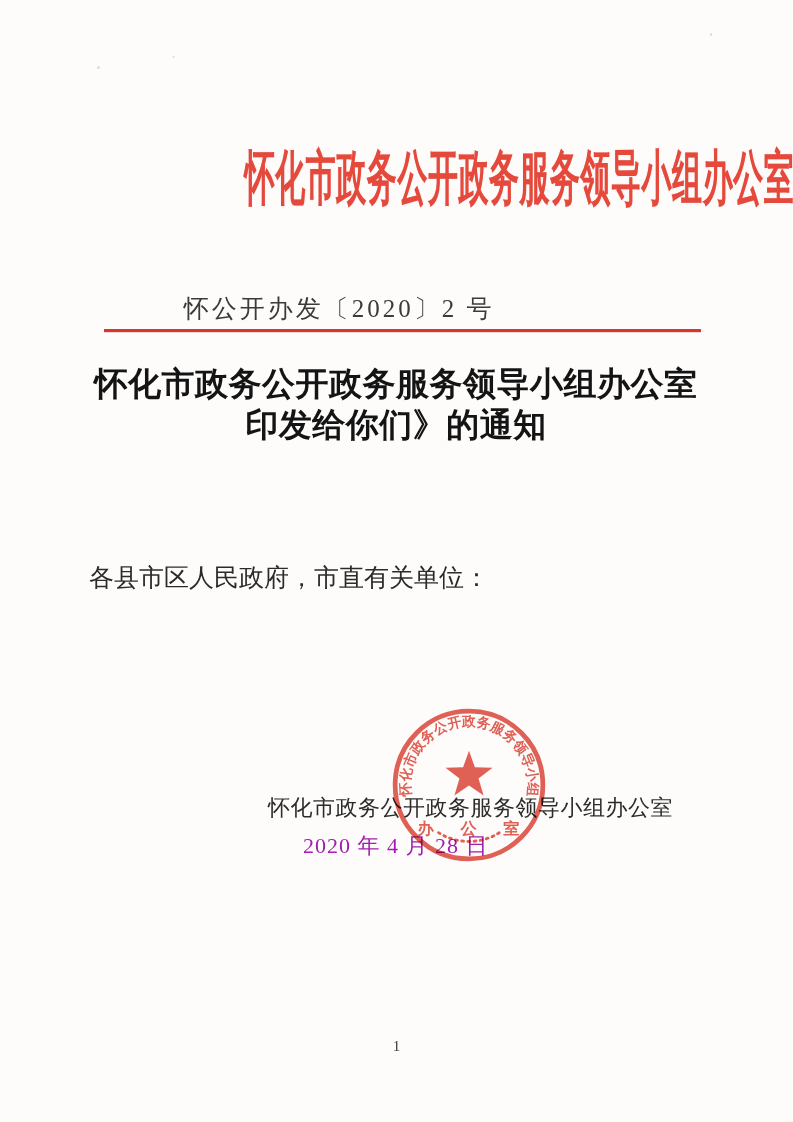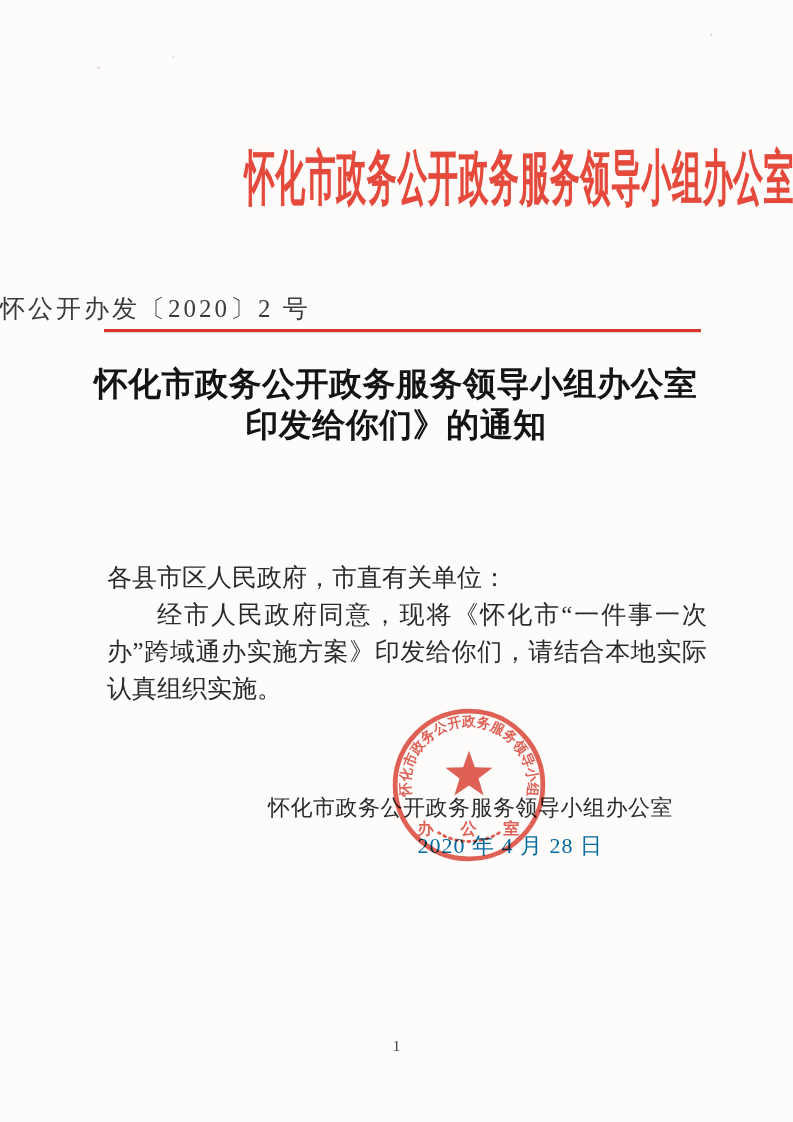--- a/index.html
+++ b/index.html
@@ -24,58 +24,59 @@
     font-size: 54px; font-weight: bold;
     color: #e4493c;
     letter-spacing: 1px;
     transform: scale(0.555, 1.1);
     transform-origin: center center;
     text-shadow: 0 0 1px rgba(233, 96, 84, 0.55);
     white-space: nowrap;
   }
   
   .doc-number {
-    position: absolute; top: 292px; left: 0; width: 646px;
+    position: absolute; top: 292px; left: 16px; width: 646px;
+    text-align: center;
     font-size: 25px; color: #3b3b3b;
     letter-spacing: 3px;
   }
   
   .red-rule {
     position: absolute; top: 329px; left: 104px;
     width: 597px; height: 3px;
     background: #d6372c;
     box-shadow: 0 0.5px 0 rgba(214, 55, 44, 0.4);
   }
   
   .main-title {
     position: absolute; top: 364px; left: 46px; width: 700px;
     text-align: center;
     font-size: 33px; font-weight: bold; color: #141414;
     line-height: 41px;
     letter-spacing: 0.5px;
   }
   
   .body-block {
-    position: absolute; top: 559px; left: 107px; width: 600px;
+    position: absolute; top: 559px; left: 89px; width: 600px;
     font-size: 25px; color: #2b2b2b;
     line-height: 37px;
     text-align: justify;
   }
   .body-block .para { text-indent: 2em; }
   
   .signature {
     position: absolute; top: 793px; left: 268px; width: 390px;
     font-size: 22px; color: #2b2b2b;
     text-align: center; white-space: nowrap;
     letter-spacing: 0.5px;
   }
   .doc-date {
     position: absolute; top: 831px; left: 303px; width: 300px;
-    font-size: 22px; color: #0369a1;
-    text-align: right; white-space: nowrap;
+    font-size: 22px; color: #a21caf;
+    text-align: left; white-space: nowrap;
     letter-spacing: 1px;
   }
   
   .seal {
     position: absolute; left: 388px; top: 704px;
     width: 162px; height: 162px;
     mix-blend-mode: multiply;
     opacity: 0.88;
     filter: blur(0.2px);
     z-index: 5;
@@ -109,21 +110,20 @@
 
   <div class="red-rule"></div>
 
   <div class="main-title">
     <div>怀化市政务公开政务服务领导小组办公室</div>
     <div>印发给你们》的通知</div>
   </div>
 
   <div class="body-block">
     <div class="salutation">各县市区人民政府，市直有关单位：</div>
-    <div class="para">经市人民政府同意，现将《怀化市“一件事一次办”跨域通办实施方案》印发给你们，请结合本地实际认真组织实施。</div>
   </div>
 
   <div class="signature">怀化市政务公开政务服务领导小组办公室</div>
 
   <div class="doc-date">2020 年 4 月 28 日</div>
 
   <svg class="seal" viewBox="0 0 170 170" aria-hidden="true">
     <defs>
       <path id="sealArc" d="M 25.1 101 A 62 62 0 1 1 144.9 101" fill="none"></path>
     </defs>

